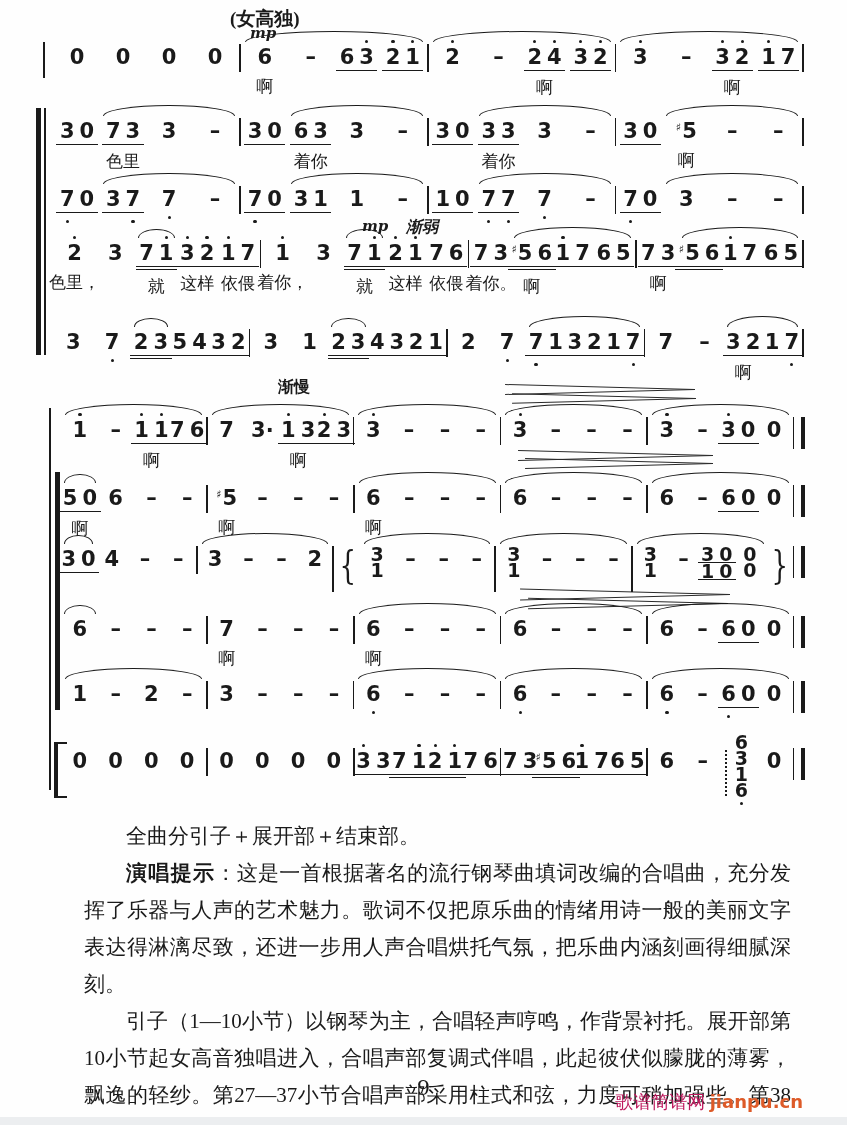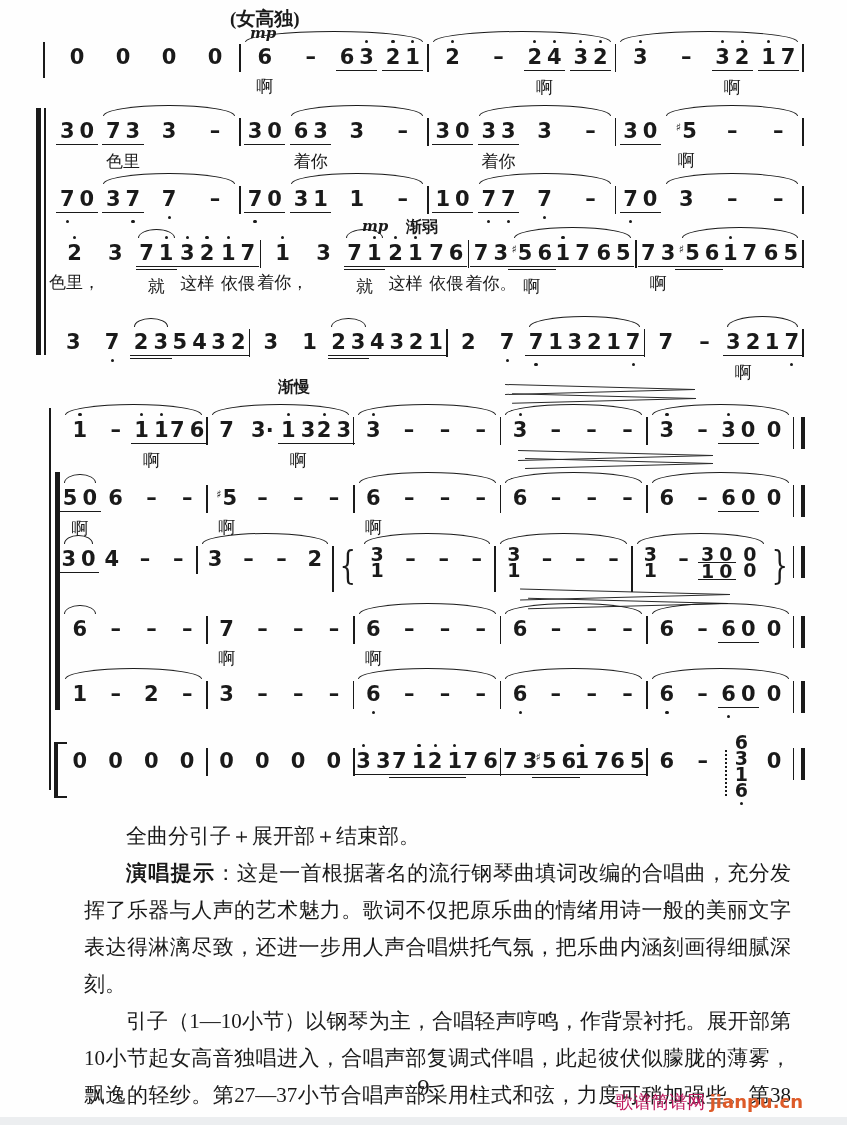--- a/index.html
+++ b/index.html
@@ -68,21 +68,21 @@
   <div class="vbar" style="left:43px;top:42px;width:2px;height:36px;"></div>
   <div class="vbar" style="left:36px;top:108px;width:5px;height:247px;"></div>
   <div class="vbar" style="left:44px;top:108px;width:2px;height:247px;"></div>
   <div class="vbar" style="left:49px;top:408px;width:2px;height:382px;"></div>
   <div class="vbar" style="left:55px;top:472px;width:5px;height:238px;"></div>
   <div class="pbracket" style="left:54px;top:742px;height:52px;"></div>
 
   <div class="anno a-cjk" style="left:230px;top:6px;font-size:19px;">(女高独)</div>
   <div class="anno a-dyn" style="left:250px;top:24px;">mp</div>
   <div class="anno a-dyn" style="left:362px;top:217px;">mp</div>
-  <div class="anno a-cjk" style="left:406px;top:217px;font-size:16px;">渐弱</div>
+  <div class="anno a-cjk" style="left:406px;top:217px;font-size:16px;font-style:italic;">渐弱</div>
   <div class="anno a-cjk" style="left:278px;top:377px;font-size:16px;">渐慢</div>
 
   <div class="hairpin" style="left:505px;top:384px;width:190px;">
       <i></i>
       <i></i>
     </div>
   <div class="hairpin" style="left:512px;top:393px;width:184px;">
       <i></i>
       <i></i>
     </div>

